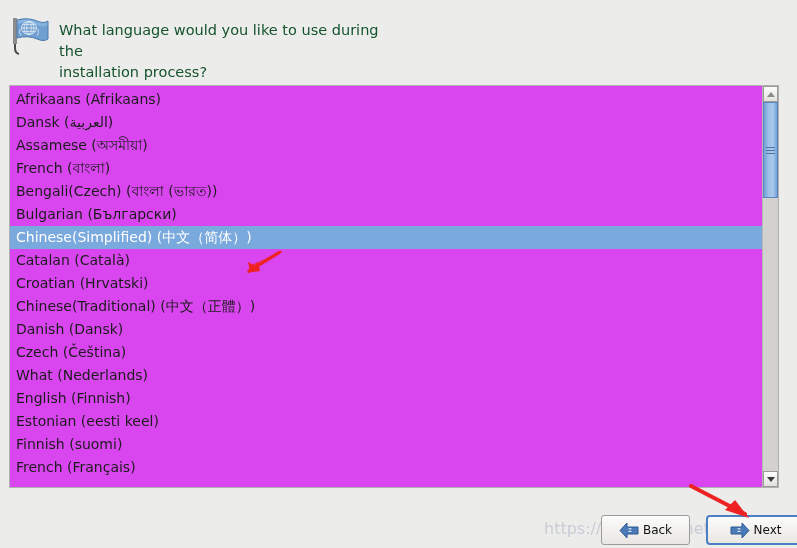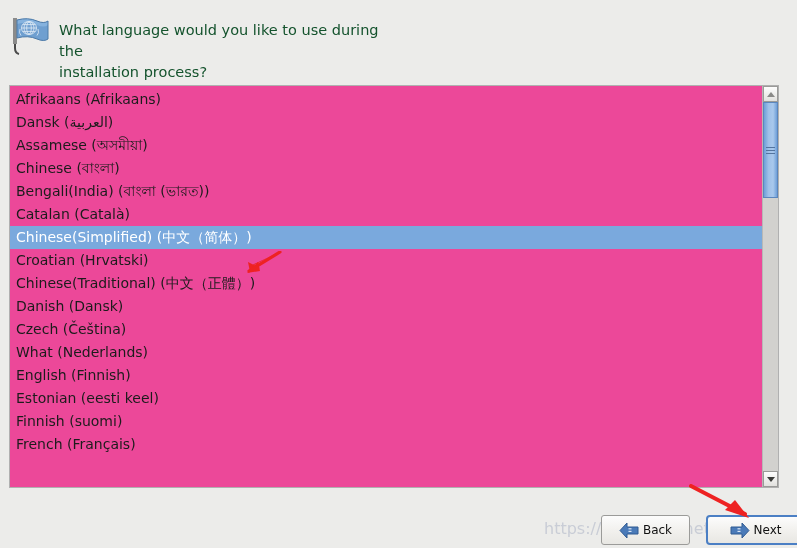--- a/index.html
+++ b/index.html
@@ -42,21 +42,21 @@
     white-space: pre-line;
   }
 
   
   #listbox {
     position: absolute;
     left: 9px;
     top: 85px;
     width: 770px;
     height: 403px;
-    background: #ec4899;
+    background: #d946ef;
     border: 1px solid #b0b0b0;
     box-sizing: border-box;
     overflow: hidden;
   }
   #list {
     position: absolute;
     left: 0; top: 0;
     width: 754px;
     padding: 2px 0 0 0;
     margin: 0;
@@ -210,24 +210,25 @@
   <div id="header-text">What language would you like to use during the
 installation process?</div>
 </div>
 
 <div id="listbox">
 
   <ul id="list">
     <li class="list-item">Afrikaans (Afrikaans)</li>
     <li class="list-item">Dansk (العربية)</li>
     <li class="list-item">Assamese (অসমীয়া)</li>
-    <li class="list-item">Chinese (বাংলা)</li>
-    <li class="list-item">Bengali(India) (বাংলা (ভারত))</li>
+    <li class="list-item">French (বাংলা)</li>
+    <li class="list-item">Bengali(Czech) (বাংলা (ভারত))</li>
+    <li class="list-item">Bulgarian (Български)</li>
+    <li class="list-item selected">Chinese(Simplified) (中文（简体）)</li>
     <li class="list-item">Catalan (Català)</li>
-    <li class="list-item selected">Chinese(Simplified) (中文（简体）)</li>
     <li class="list-item">Croatian (Hrvatski)</li>
     <li class="list-item">Chinese(Traditional) (中文（正體）)</li>
     <li class="list-item">Danish (Dansk)</li>
     <li class="list-item">Czech (Čeština)</li>
     <li class="list-item">What (Nederlands)</li>
     <li class="list-item">English (Finnish)</li>
     <li class="list-item">Estonian (eesti keel)</li>
     <li class="list-item">Finnish (suomi)</li>
     <li class="list-item">French (Français)</li>
   </ul>

